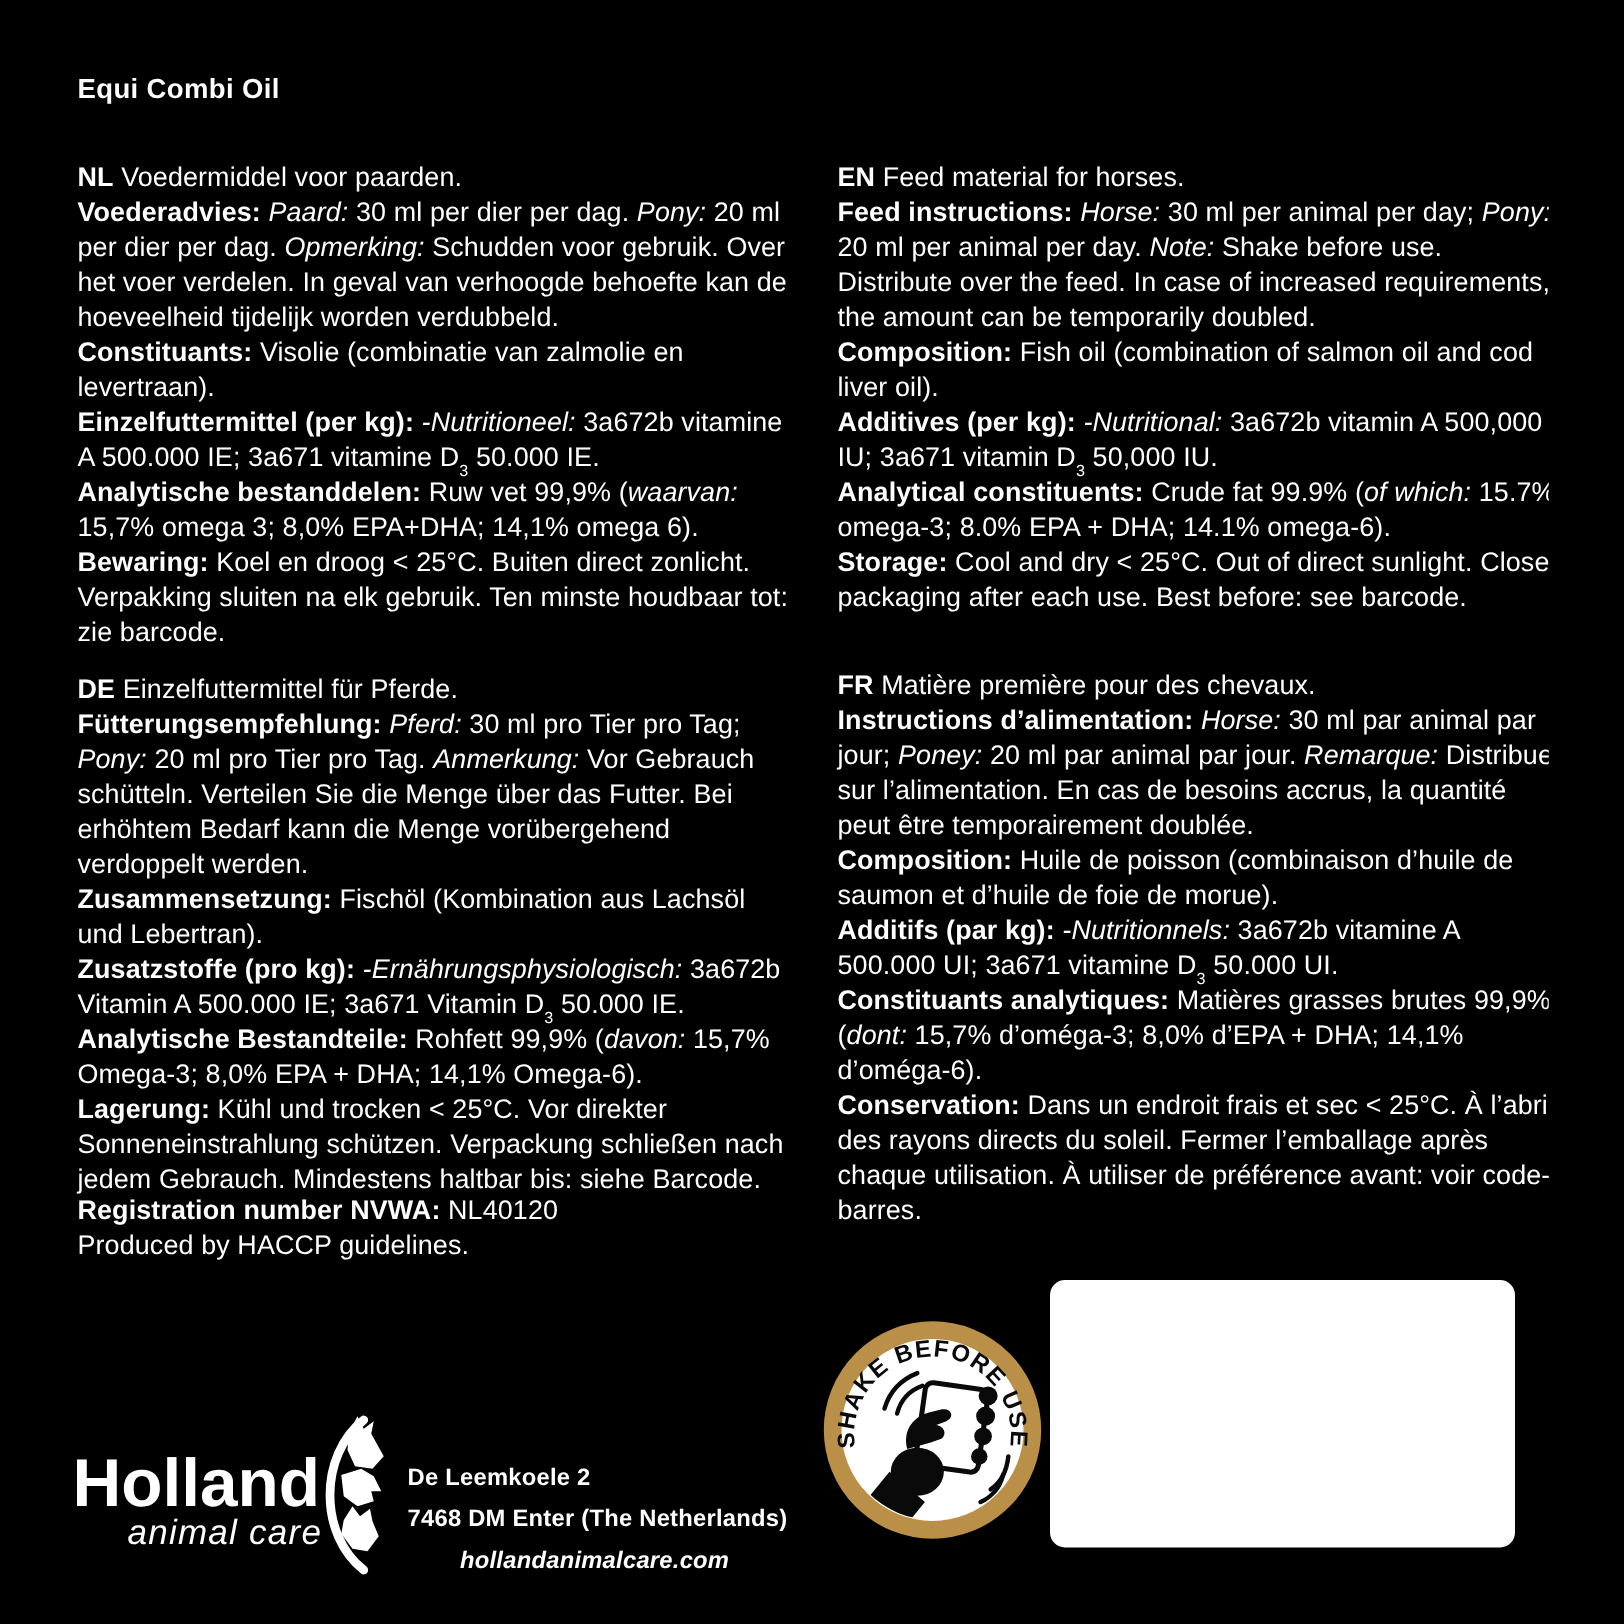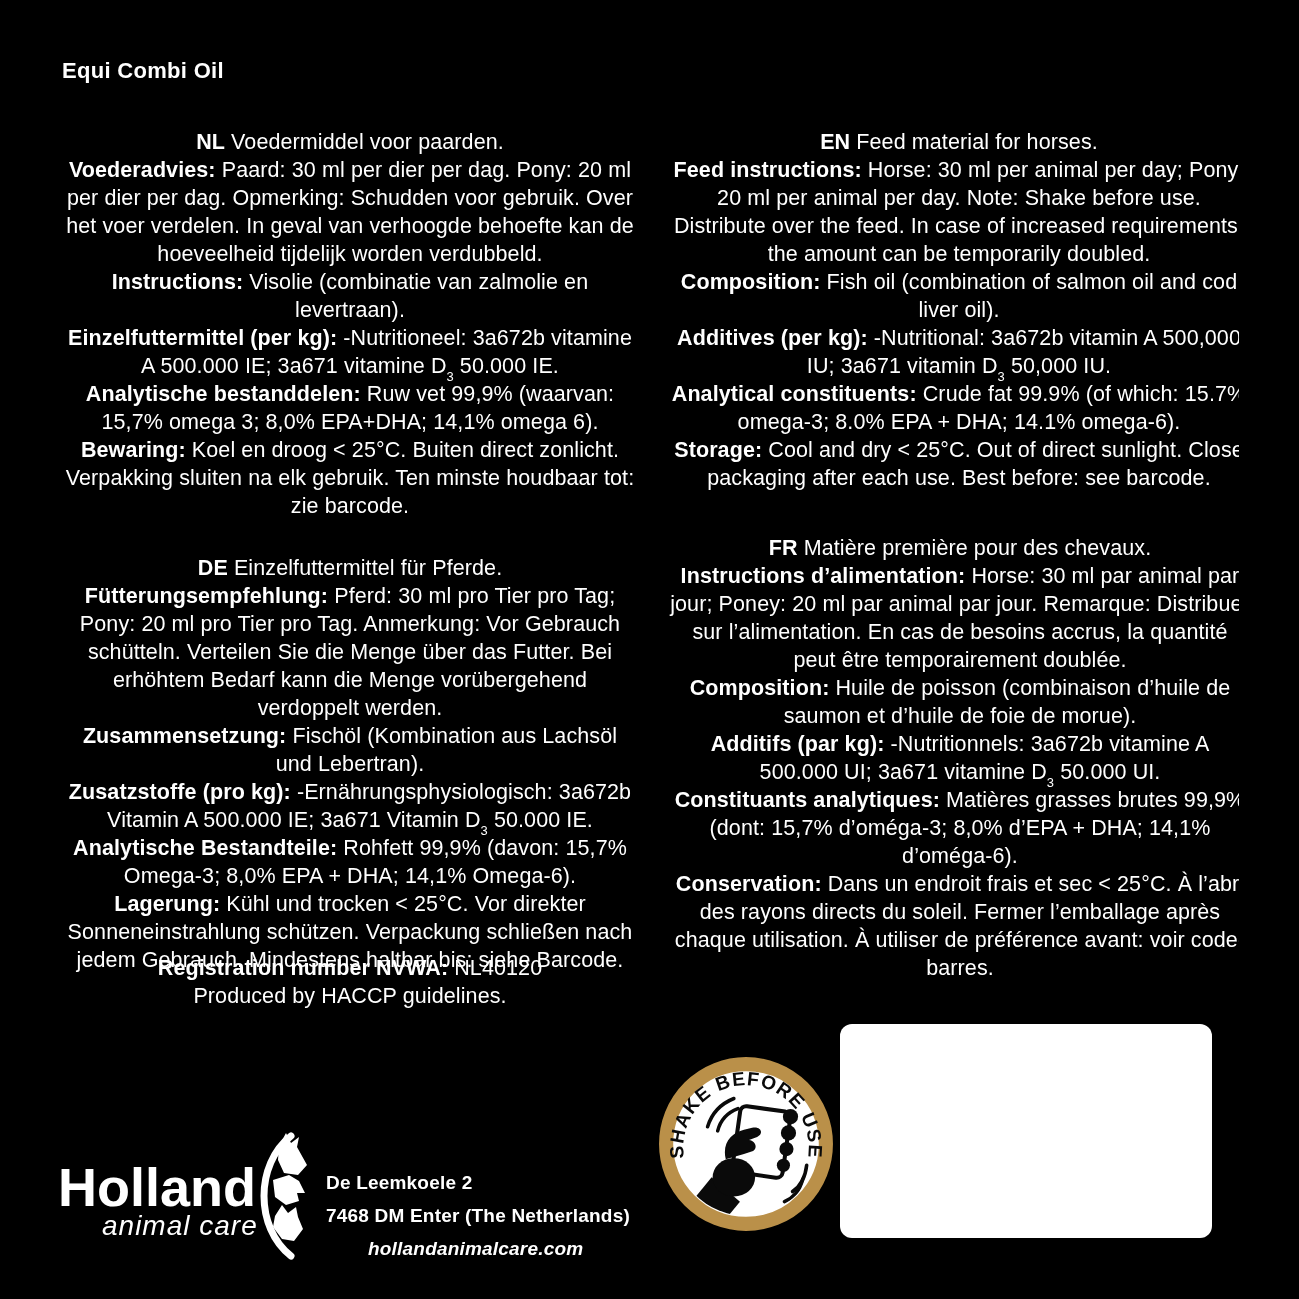--- a/index.html
+++ b/index.html
@@ -8,28 +8,28 @@
     width:1239px;height:1299px;
     background:#000000;
     color:#ffffff;
     font-family:"Liberation Sans", sans-serif;
     overflow:hidden;
   }
   .title{
     position:absolute;left:62px;top:58px;
     font-size:22px;font-weight:bold;letter-spacing:0.3px;
   }
-  .text-block{position:absolute;text-align:center;}
+  .text-block{position:absolute;}
   .text-block p{margin:0;font-size:21.5px;line-height:28px;letter-spacing:0.1px;}
   .b{font-weight:bold;}
-  .i{margin-top:23px;}
+  .i{font-style:italic;margin-top:23px;}
   sub{font-size:60%;line-height:0;position:relative;top:0.2em;}
   #sec-nl{left:62px;top:128px;width:576px;}
   #sec-en{left:670px;top:128px;width:578px;}
-  #sec-de{left:62px;top:554px;width:576px;}
+  #sec-de{left:62px;top:537px;width:576px;}
   #sec-fr{left:670px;top:534px;width:580px;}
   #registration{left:62px;top:954px;width:576px;}
   .badge{
     position:absolute;left:656px;top:1054px;width:180px;height:180px;
   }
   .barcode-box{
     position:absolute;left:840px;top:1024px;width:372px;height:214px;
     background:#ffffff;border-radius:12px;
   }
   .logo-holland{
@@ -52,21 +52,21 @@
 </head>
 <body>
 
 <div class="label">
 
   <div class="title">Equi Combi Oil</div>
 
   <div class="text-block" id="sec-nl">
       <p><span class="b">NL</span><span> Voedermiddel voor paarden.</span></p>
       <p><span class="b">Voederadvies:</span><span> </span><span class="i">Paard:</span><span> 30 ml per dier per dag. </span><span class="i">Pony:</span><span> 20 ml per dier per dag. </span><span class="i">Opmerking:</span><span> Schudden voor gebruik. Over het voer verdelen. In geval van verhoogde behoefte kan de hoeveelheid tijdelijk worden verdubbeld.</span></p>
-      <p><span class="b">Instructions:</span><span> Visolie (combinatie van zalmolie en levertraan).</span></p>
+      <p><span class="b">Constituants:</span><span> Visolie (combinatie van zalmolie en levertraan).</span></p>
       <p><span class="b">Einzelfuttermittel (per kg):</span><span> </span><span class="i">-Nutritioneel:</span><span> 3a672b vitamine A 500.000 IE; 3a671 vitamine D</span><sub>3</sub><span> 50.000 IE.</span></p>
       <p><span class="b">Analytische bestanddelen:</span><span> Ruw vet 99,9% (</span><span class="i">waarvan:</span><span> 15,7% omega 3; 8,0% EPA+DHA; 14,1% omega 6).</span></p>
       <p><span class="b">Bewaring:</span><span> Koel en droog &lt; 25°C. Buiten direct zonlicht. Verpakking sluiten na elk gebruik. Ten minste houdbaar tot: zie barcode.</span></p>
     </div>
   <div class="text-block" id="sec-en">
       <p><span class="b">EN</span><span> Feed material for horses.</span></p>
       <p><span class="b">Feed instructions:</span><span> </span><span class="i">Horse:</span><span> 30 ml per animal per day; </span><span class="i">Pony:</span><span> 20 ml per animal per day. </span><span class="i">Note:</span><span> Shake before use. Distribute over the feed. In case of increased requirements, the amount can be temporarily doubled.</span></p>
       <p><span class="b">Composition:</span><span> Fish oil (combination of salmon oil and cod liver oil).</span></p>
       <p><span class="b">Additives (per kg):</span><span> </span><span class="i">-Nutritional:</span><span> 3a672b vitamin A 500,000 IU; 3a671 vitamin D</span><sub>3</sub><span> 50,000 IU.</span></p>
       <p><span class="b">Analytical constituents:</span><span> Crude fat 99.9% (</span><span class="i">of which:</span><span> 15.7% omega-3; 8.0% EPA + DHA; 14.1% omega-6).</span></p>

